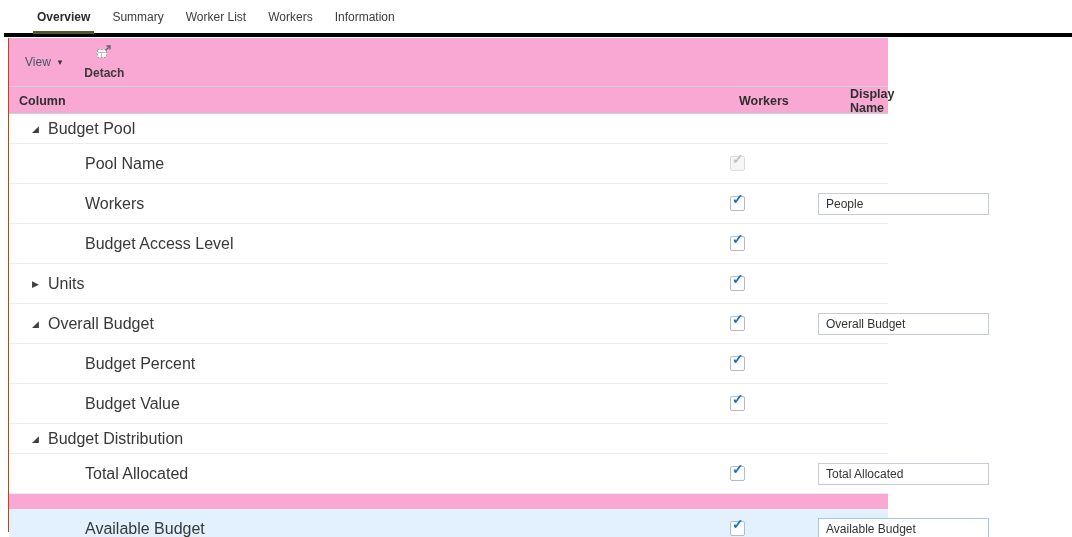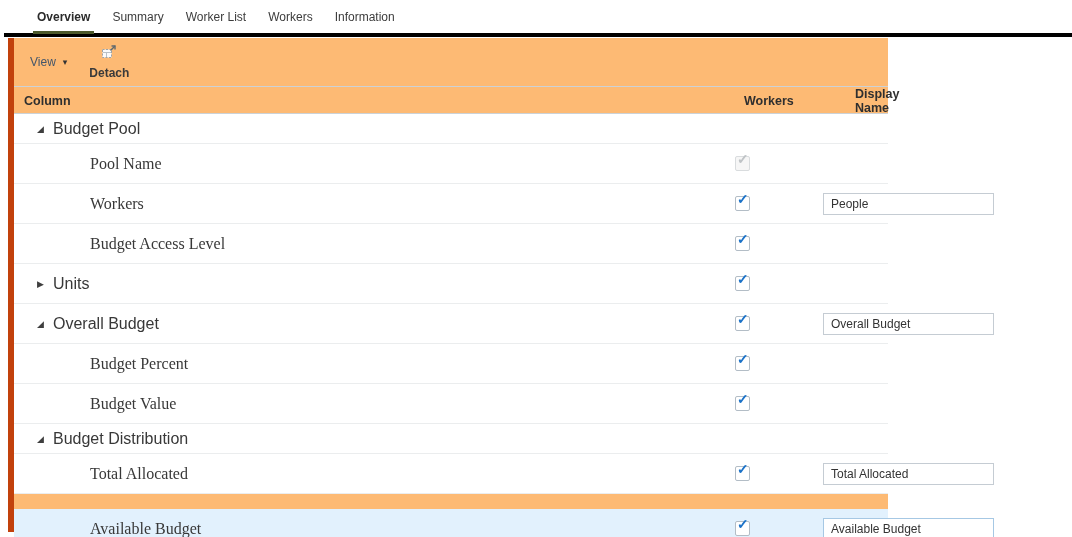--- a/index.html
+++ b/index.html
@@ -27,21 +27,21 @@
   }
   .tab.active { font-weight:bold; color:#2b2b2b; }
   .tab.active::after {
     content:""; position:absolute; left:0; right:0; bottom:-1px; height:3px;
     background:var(--accent);
   }
 
   
   .panel {
     position:absolute; top:38px; left:8px; width:880px; height:494px;
-    border-left:6px solid #c2410c; background:#fdba74;
+    border-left:1px solid #c2410c; background:#f9a8d4;
   }
   .toolbar { height:48px; display:flex; align-items:center; padding-left:16px; }
   .view-btn { display:flex; align-items:center; gap:7px; cursor:pointer; }
   .view-label { font-size:12px; color:#44566a; }
   .view-arrow { font-size:9px; color:#333; }
   .detach-btn { display:flex; align-items:center; gap:6px; margin-left:22px; cursor:pointer;flex-direction:column; }
   .detach-label { font-size:12px; font-weight:bold; color:#3a3a3a; }
 
   
   .thead {
@@ -52,21 +52,21 @@
   .thead .hcol { padding-left:10px; }
   .trow {
     display:grid; grid-template-columns:714px 95px 1fr; align-items:center;
     border-bottom:1px solid #ebedee; background:#fff;
   }
   .trow.tall  { height:40px; }
   .trow.short { height:30px; }
   .trow.selected { background:var(--sel-bg);margin-top:15px; }
   .cell { display:flex; align-items:center; min-width:0; }
   .tree.group { padding-left:21px; }
-  .tree.leaf  { padding-left:76px;font-family:Liberation Serif, serif; }
+  .tree.leaf  { padding-left:76px; }
   .tri { width:11px; margin-right:7px; font-size:9px; color:#3f3f3f; cursor:pointer;
          display:inline-block; text-align:center; font-style:normal; }
   .rlabel { font-size:16px; color:#383838; }
 
   .enable { padding-left:7px; }
   .cb {
     position:relative; width:15px; height:15px; background:#fff;
     border:1px solid #b3bdc6; border-radius:2px; cursor:pointer; overflow:visible;
   }
   .cb .check-glyph {

